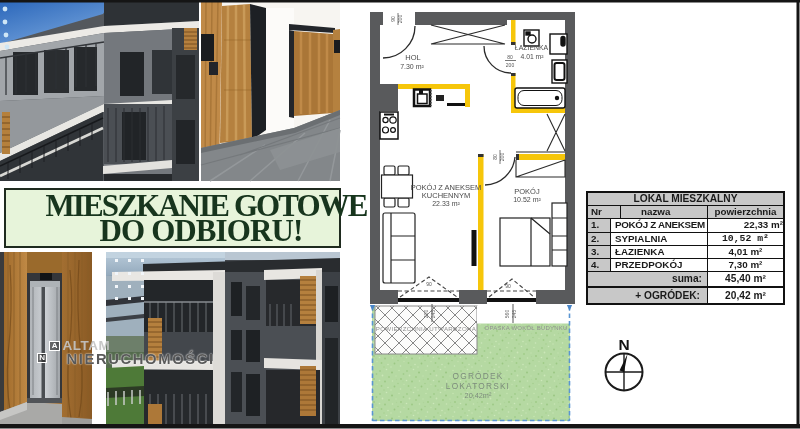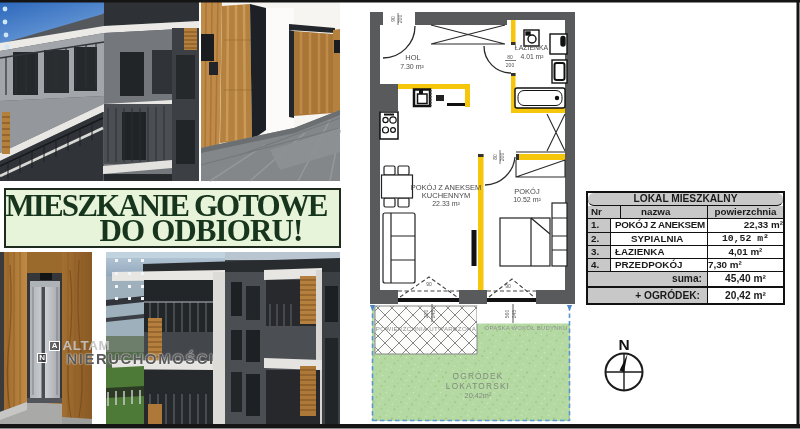--- a/index.html
+++ b/index.html
@@ -435,57 +435,57 @@
     <polygon points="624,372 619.5,370.5 627.5,354" fill="#111"></polygon>
     <text x="624" y="349.5" font-size="15.5" font-weight="bold" text-anchor="middle" fill="#111" font-family="Liberation Sans, sans-serif">N</text>
   </g>
 
   <rect x="0" y="0" width="800" height="2.5" fill="#151515"></rect>
   <rect x="0" y="424" width="800" height="4.5" fill="#151515"></rect>
   <rect x="796.5" y="0" width="3" height="428" fill="#151515"></rect>
 </svg>
 
 <div class="abs" style="left:3.5px;top:187.5px;width:337px;height:60.5px;background:#e7f4da;border:2px solid #1f2b1f;box-sizing:border-box;color:#17351d;font-family:'Liberation Serif',serif;font-weight:bold;">
-  <div class="abs" style="left:0;top:-1.5px;width:316px;text-align:center;font-size:31px;letter-spacing:-1.9px;white-space:nowrap;">MIESZKANIE GOTOWE</div>
+  <div class="abs" style="left:0;top:-1.5px;width:316px;text-align:center;font-size:31px;letter-spacing:-1.9px;white-space:nowrap;padding-left:40px;">MIESZKANIE GOTOWE</div>
   <div class="abs" style="left:0;top:23px;width:391px;text-align:center;font-size:31px;letter-spacing:-0.9px;white-space:nowrap;">DO ODBIORU!</div>
 </div>
 
 <div class="abs" style="left:0;top:0;width:0;height:0;">
   <div class="abs" style="left:49.4px;top:340.8px;width:8.3px;height:8.2px;background:rgba(40,40,40,0.6);border:1.8px solid #fff;color:#fff;font-size:8px;font-weight:bold;text-align:center;line-height:8.5px;">A</div>
   <div class="abs" style="left:36.9px;top:353.3px;width:8.3px;height:8.2px;background:rgba(40,40,40,0.6);border:1.8px solid #fff;color:#fff;font-size:8px;font-weight:bold;text-align:center;line-height:8.5px;">N</div>
   <div class="abs" style="left:62.5px;top:340px;color:rgba(195,195,195,0.92);font-size:13.5px;font-weight:bold;letter-spacing:0.5px;line-height:12.5px;">ALTAM</div>
   <div class="abs" style="left:66.5px;top:352.8px;color:rgba(80,80,80,0.95);font-size:14.8px;font-weight:bold;letter-spacing:1.6px;line-height:13.5px;text-shadow:0 0 2px rgba(255,255,255,0.85), 0 0 1px rgba(255,255,255,0.85);">NIERUCHOMOŚCI</div>
 </div>
 
 <div class="abs" style="left:586px;top:191px;width:199px;border:2.5px solid #111;box-sizing:border-box;font-weight:bold;color:#1a1a1a;">
-  <div style="background:#c8c8c8;border-bottom:1.5px solid #111;text-align:center;font-size:10.2px;line-height:12.2px;height:12.2px;border-radius:6px;">LOKAL MIESZKALNY</div>
+  <div style="background:#c8c8c8;border-bottom:1.5px solid #111;text-align:center;font-size:10.2px;line-height:12.2px;height:12.2px;">LOKAL MIESZKALNY</div>
   <div style="display:flex;background:#c8c8c8;border-bottom:1.5px solid #111;font-size:9.8px;line-height:12.2px;height:12.2px;">
     <div style="width:33px;border-right:1.5px solid #111;padding-left:3px;box-sizing:border-box;">Nr</div>
     <div style="flex:1;border-right:1.5px solid #111;padding-left:4px;margin-left:16px;">nazwa</div>
     <div style="width:75px;text-align:center;">powierzchnia</div>
   </div>
   <div style="display:flex;border-bottom:1.2px solid #111;font-size:9.8px;line-height:12.2px;height:12.2px;">
     <div style="width:23px;border-right:1.5px solid #111;background:#c8c8c8;padding-left:3px;box-sizing:border-box;">1.</div>
     <div style="flex:1;border-right:1.5px solid #111;padding-left:4px;letter-spacing:-0.3px;">POKÓJ Z ANEKSEM</div>
     <div style="width:75px;text-align:right;">22,33 m²</div>
   </div>
   <div style="display:flex;border-bottom:1.2px solid #111;font-size:9.8px;line-height:12.2px;height:12.2px;">
     <div style="width:23px;border-right:1.5px solid #111;background:#c8c8c8;padding-left:3px;box-sizing:border-box;">2.</div>
-    <div style="flex:1;border-right:1.5px solid #111;padding-left:20px;">SYPIALNIA</div>
+    <div style="flex:1;border-right:1.5px solid #111;padding-left:4px;">SYPIALNIA</div>
     <div style="width:75px;text-align:center;font-family:Liberation Mono, monospace;">10,52 m²</div>
   </div>
   <div style="display:flex;border-bottom:1.2px solid #111;font-size:9.8px;line-height:12.2px;height:12.2px;">
     <div style="width:23px;border-right:1.5px solid #111;background:#c8c8c8;padding-left:3px;box-sizing:border-box;">3.</div>
     <div style="flex:1;border-right:1.5px solid #111;padding-left:4px;">ŁAZIENKA</div>
     <div style="width:75px;text-align:center;">4,01 m²</div>
   </div>
   <div style="display:flex;border-bottom:1.5px solid #111;font-size:9.8px;line-height:12.2px;height:12.2px;">
     <div style="width:23px;border-right:1.5px solid #111;background:#c8c8c8;padding-left:3px;box-sizing:border-box;">4.</div>
     <div style="flex:1;border-right:1.5px solid #111;padding-left:4px;">PRZEDPOKÓJ</div>
-    <div style="width:75px;">7,30 m²</div>
+    <div style="width:75px;text-align:center;">7,30 m²</div>
   </div>
   <div style="display:flex;border-bottom:2px solid #111;font-size:10.2px;line-height:13.4px;height:13.4px;">
     <div style="flex:1;border-right:1.5px solid #111;background:#c8c8c8;text-align:right;padding-right:5px;">suma:</div>
     <div style="width:75px;text-align:center;">45,40 m²</div>
   </div>
   <div style="display:flex;font-size:10.2px;line-height:15px;height:15px;">
     <div style="flex:1;border-right:1.5px solid #111;background:#c8c8c8;text-align:right;padding-right:7px;">+ OGRÓDEK:</div>
     <div style="width:75px;text-align:center;">20,42 m²</div>
   </div>
 </div>

